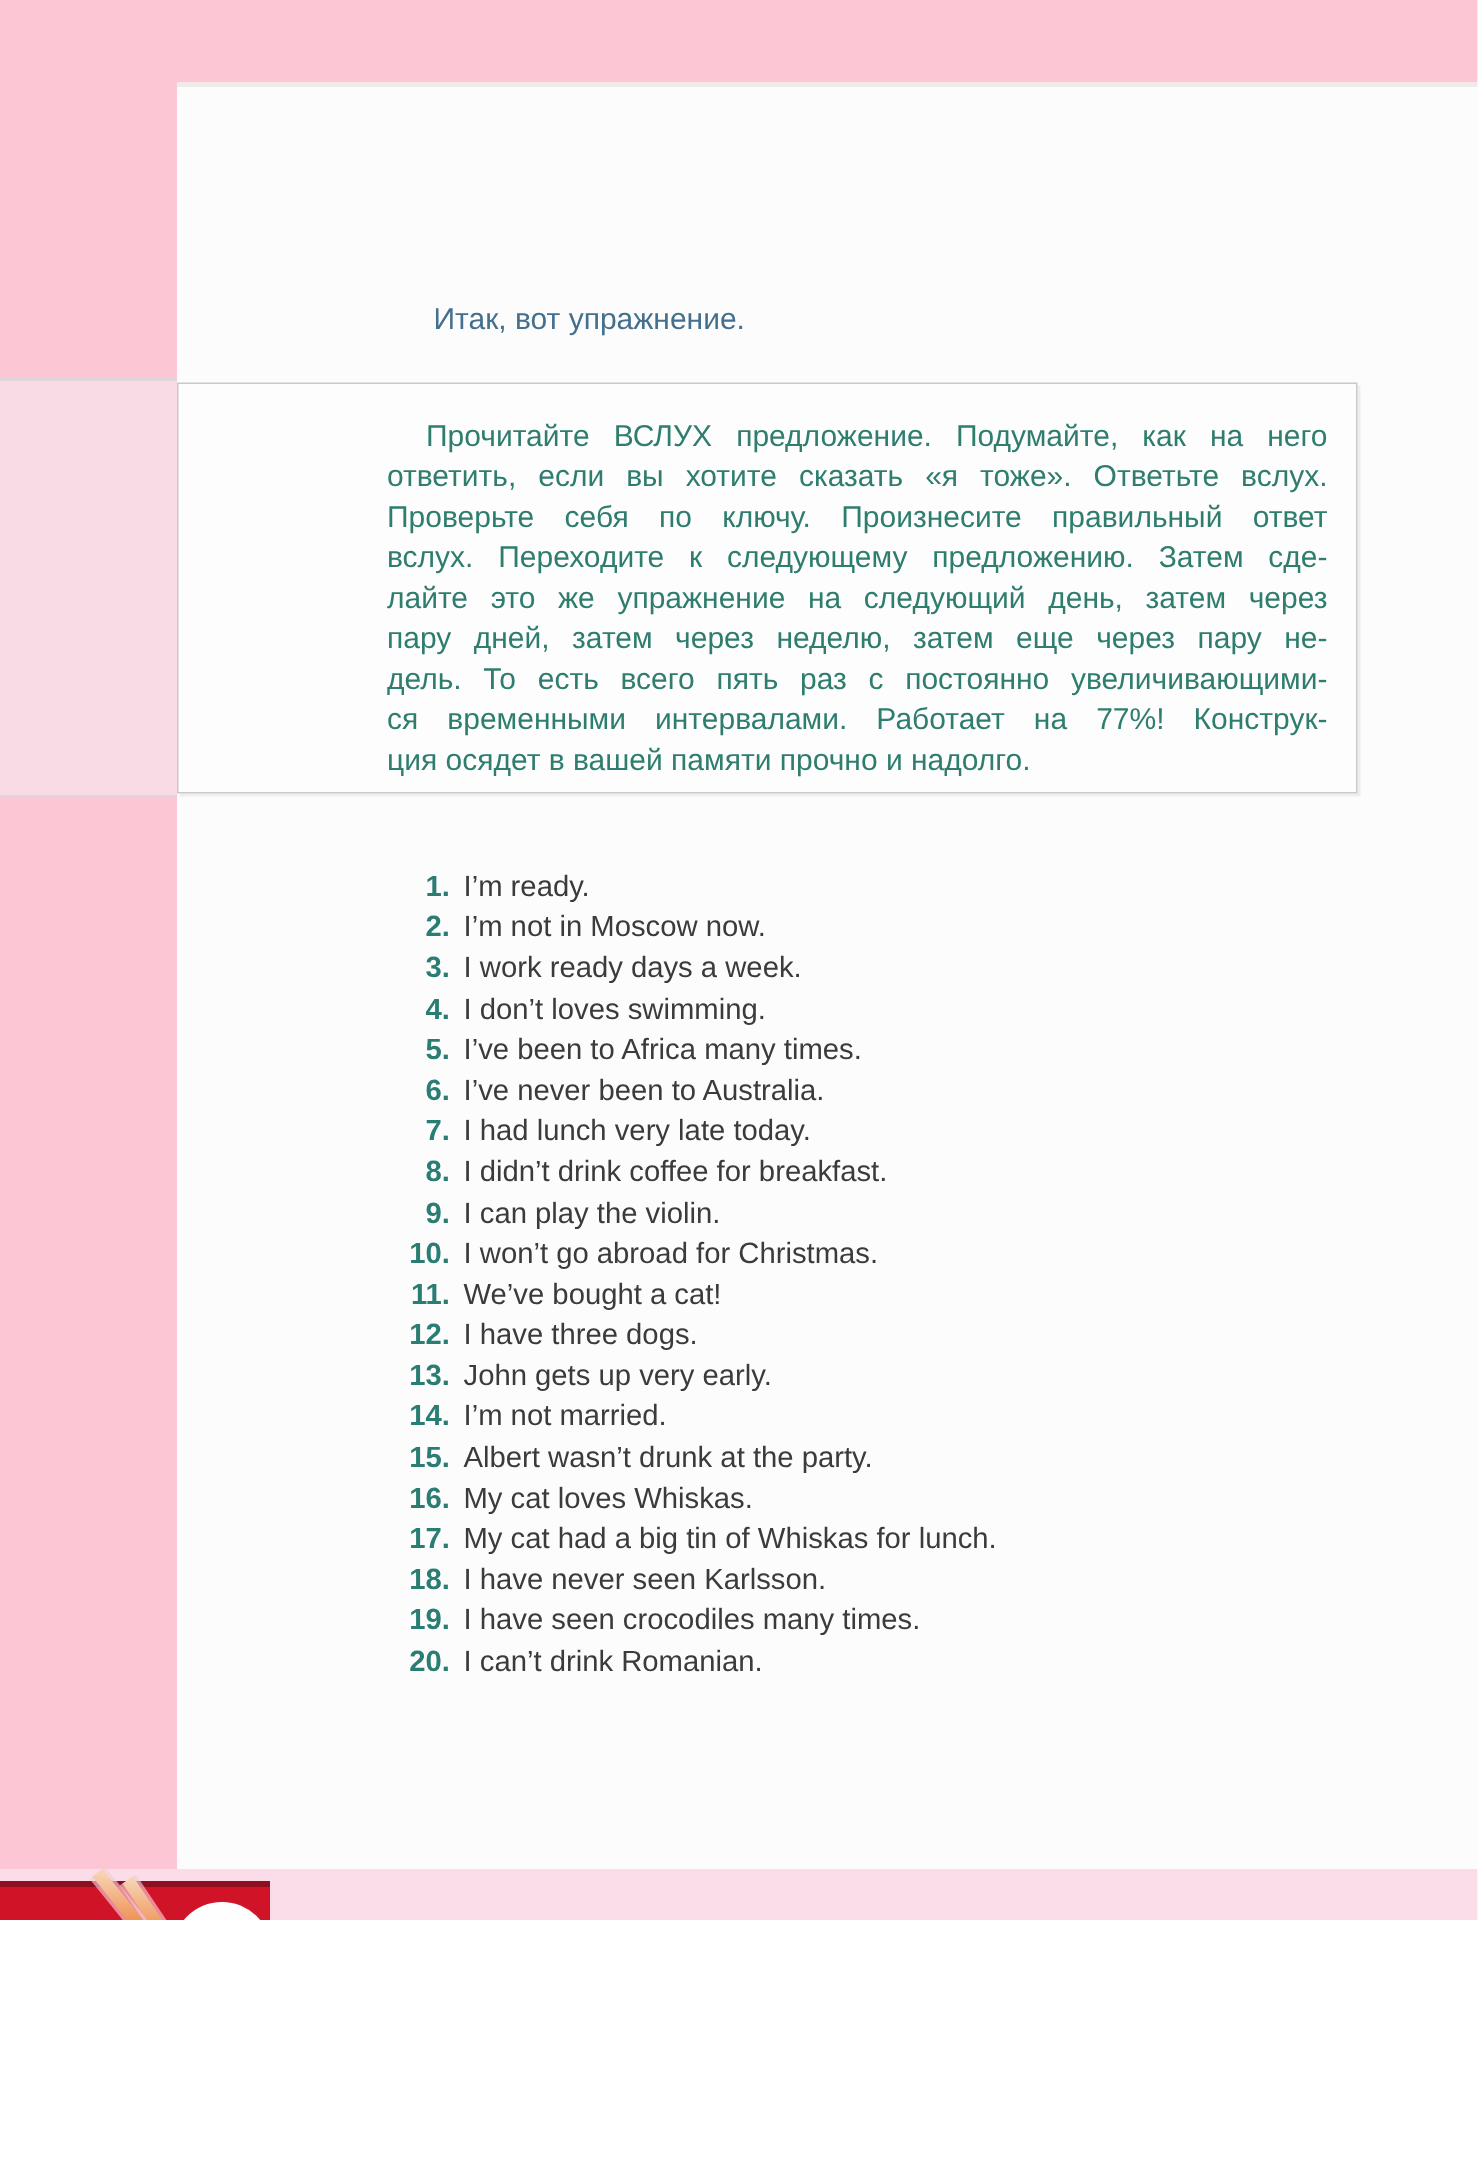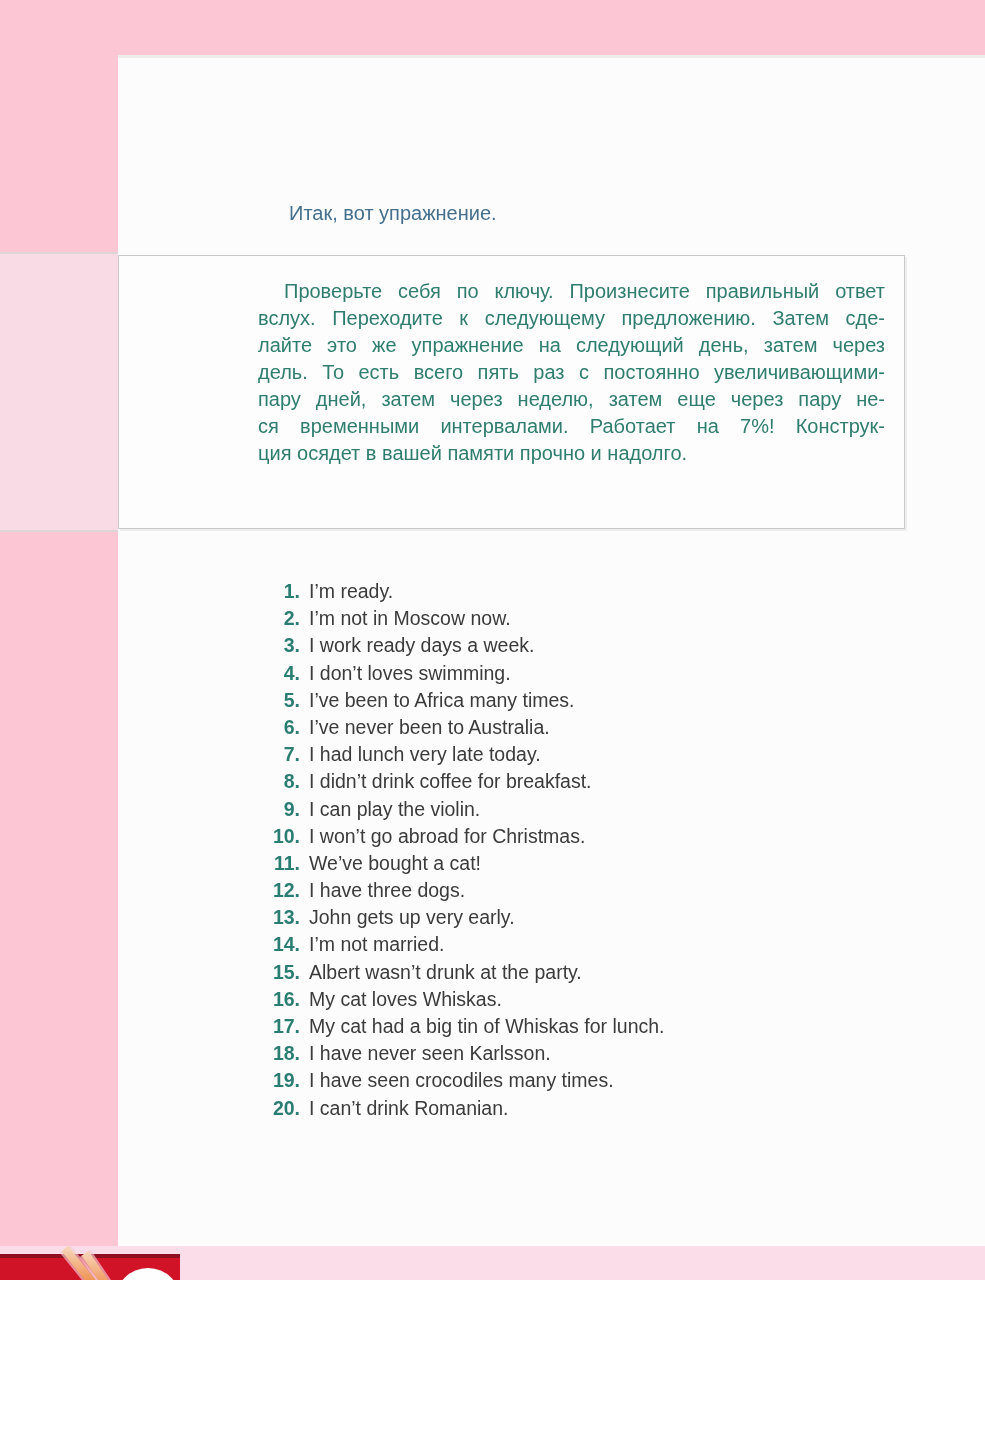--- a/index.html
+++ b/index.html
@@ -92,26 +92,28 @@
 
   <div class="left-column"></div>
   <div class="top-band"></div>
   <div class="left-column-light"></div>
   <div class="page-edge-shade"></div>
 
   <div class="page-heading">Итак, вот упражнение.</div>
 
   <div class="instruction-box">
     <div class="instruction-text">
+        <div class="box-line">Прочитайте ВСЛУХ предложение. Подумайте, как на него</div>
+        <div class="box-line">ответить, если вы хотите сказать «я тоже». Ответьте вслух.</div>
         <div class="box-line">Проверьте себя по ключу. Произнесите правильный ответ</div>
         <div class="box-line">вслух. Переходите к следующему предложению. Затем сде-</div>
         <div class="box-line">лайте это же упражнение на следующий день, затем через</div>
+        <div class="box-line">пару дней, затем через неделю, затем еще через пару не-</div>
         <div class="box-line">дель. То есть всего пять раз с постоянно увеличивающими-</div>
-        <div class="box-line">пару дней, затем через неделю, затем еще через пару не-</div>
-        <div class="box-line">ся временными интервалами. Работает на 7%! Конструк-</div>
+        <div class="box-line">ся временными интервалами. Работает на 77%! Конструк-</div>
         <div class="box-line">ция осядет в вашей памяти прочно и надолго.</div>
       </div>
   </div>
 
   <div class="exercise-list">
       <div class="ex-item">
         <span class="ex-num">1.</span>
         <span class="ex-text">I’m ready.</span>
       </div>
       <div class="ex-item">

